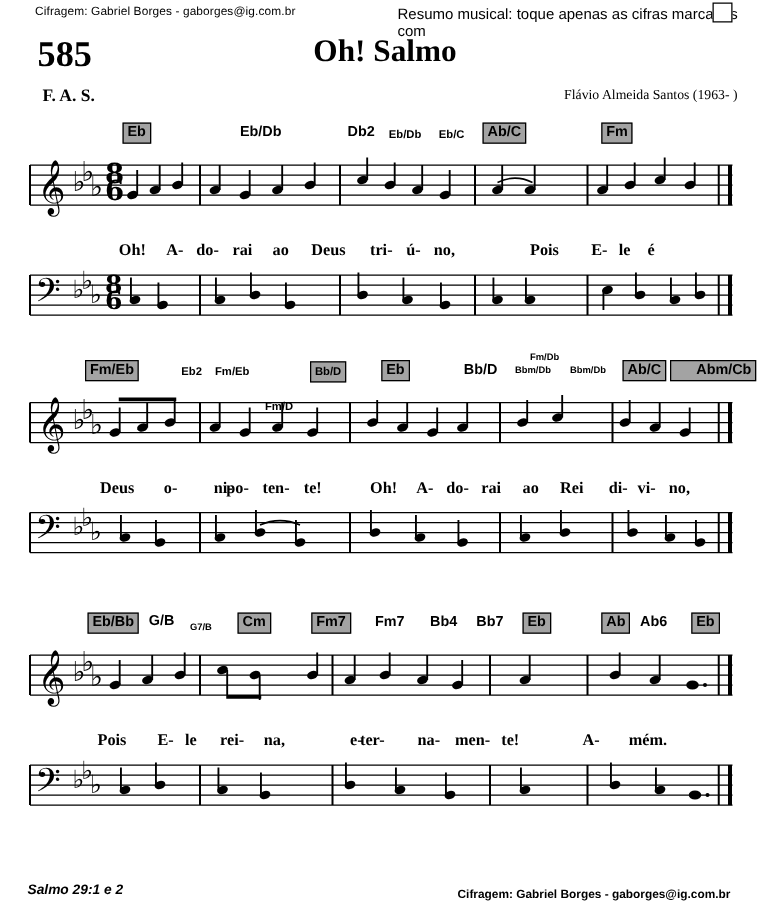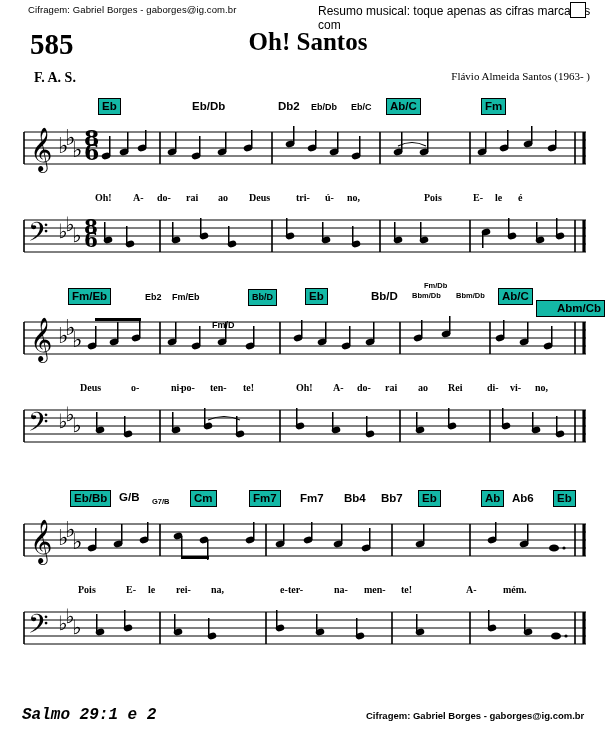--- a/index.html
+++ b/index.html
@@ -51,22 +51,22 @@
   }
   .byline-right {
     position: absolute; right: 26px; top: 70px;
     font-size: 11px; font-weight: normal;
     font-family: "Liberation Serif", serif;
     text-align: right;
   }
 
   .footer-left {
     position: absolute; left: 22px; top: 706px;
-    font-size: 16px; font-weight: bold; font-style: italic;
-    font-family: Liberation Mono, monospace;
+    font-size: 11px; font-weight: bold; font-style: italic;
+    font-family: Liberation Sans, sans-serif;
   }
   .footer-right {
     position: absolute; left: 366px; top: 710px;
     font-size: 9.5px; font-weight: bold;
     font-family: "Liberation Sans", sans-serif;
   }
 
   
   .system { position: absolute; left: 0; width: 616px; }
   #system-1 { top: 98px;  height: 130px; }
@@ -77,46 +77,46 @@
   .chord {
     position: absolute;
     font-family: "Liberation Sans", sans-serif;
     font-size: 11.5px; font-weight: bold;
     white-space: nowrap;
     line-height: 13px;
   }
   .chord.boxed {
     border: 1.2px solid #000;
     padding: 1px 3px 1px 3px;
-    background: #14b8a6;
+    background: #a3a3a3;
   }
   .chord.small { font-size: 9px; }
   .chord.tiny  { font-size: 7.5px; line-height: 8.5px; }
 
   .staffwrap { position: relative; }
   .staffwrap svg { display: block; }
 
   .lyricline {
     position: relative;
     height: 18px;
     font-family: "Liberation Serif", serif;
-    font-size: 10px;
+    font-size: 13px;
     font-weight: bold;
   }
   .lyricline span { position: absolute; white-space: nowrap; }
 </style>
 </head>
 <body>
 
 <div class="hdr-left">Cifragem: Gabriel Borges - gaborges@ig.com.br</div>
 <div class="hdr-right">Resumo musical: toque apenas as cifras marcadas com</div>
 <div class="hdr-box"></div>
 
 <div class="song-number">585</div>
-<div class="song-title">Oh! Santos</div>
+<div class="song-title">Oh! Salmo</div>
 <div class="byline-left">F. A. S.</div>
 <div class="byline-right">Flávio Almeida Santos (1963-    )</div>
 
 <div class="system" id="system-1">
   <div class="chordrow">
       <div class="chord boxed" style="left: 98px; top: 0px;">Eb</div>
       <div class="chord" style="left: 192px; top: 2px;">Eb/Db</div>
       <div class="chord" style="left: 278px; top: 2px;">Db2</div>
       <div class="chord small" style="left: 311px; top: 3px;">Eb/Db</div>
       <div class="chord small" style="left: 351px; top: 3px;">Eb/C</div>
@@ -265,21 +265,21 @@
       <div class="chord small" style="left: 145px; top: 3px;">Eb2</div>
       <div class="chord small" style="left: 172px; top: 3px;">Fm/Eb</div>
       <div class="chord small" style="left: 212px; top: 3px; margin-top: 28px;">Fm/D</div>
       <div class="chord boxed small" style="left: 248px; top: 1px;">Bb/D</div>
       <div class="chord boxed" style="left: 305px; top: 0px;">Eb</div>
       <div class="chord" style="left: 371px; top: 2px;">Bb/D</div>
       <div class="chord tiny" style="left: 424px; top: -6px;">Fm/Db</div>
       <div class="chord tiny" style="left: 412px; top: 4px;">Bbm/Db</div>
       <div class="chord tiny" style="left: 456px; top: 4px;">Bbm/Db</div>
       <div class="chord boxed" style="left: 498px; top: 0px;">Ab/C</div>
-      <div class="chord boxed" style="left: 536px; top: 12px; padding-left: 20px;">Abm/Cb</div>
+      <div class="chord boxed" style="left: 536px; top: 0px; padding-left: 20px;">Abm/Cb</div>
     </div>
   <div class="staffwrap">
     <svg width="616" height="72" viewBox="0 0 616 72">
       <g stroke="#000" stroke-width="1">
         <line x1="24" y1="12" x2="586" y2="12"></line>
         <line x1="24" y1="20" x2="586" y2="20"></line>
         <line x1="24" y1="28" x2="586" y2="28"></line>
         <line x1="24" y1="36" x2="586" y2="36"></line>
         <line x1="24" y1="44" x2="586" y2="44"></line>
       </g>

